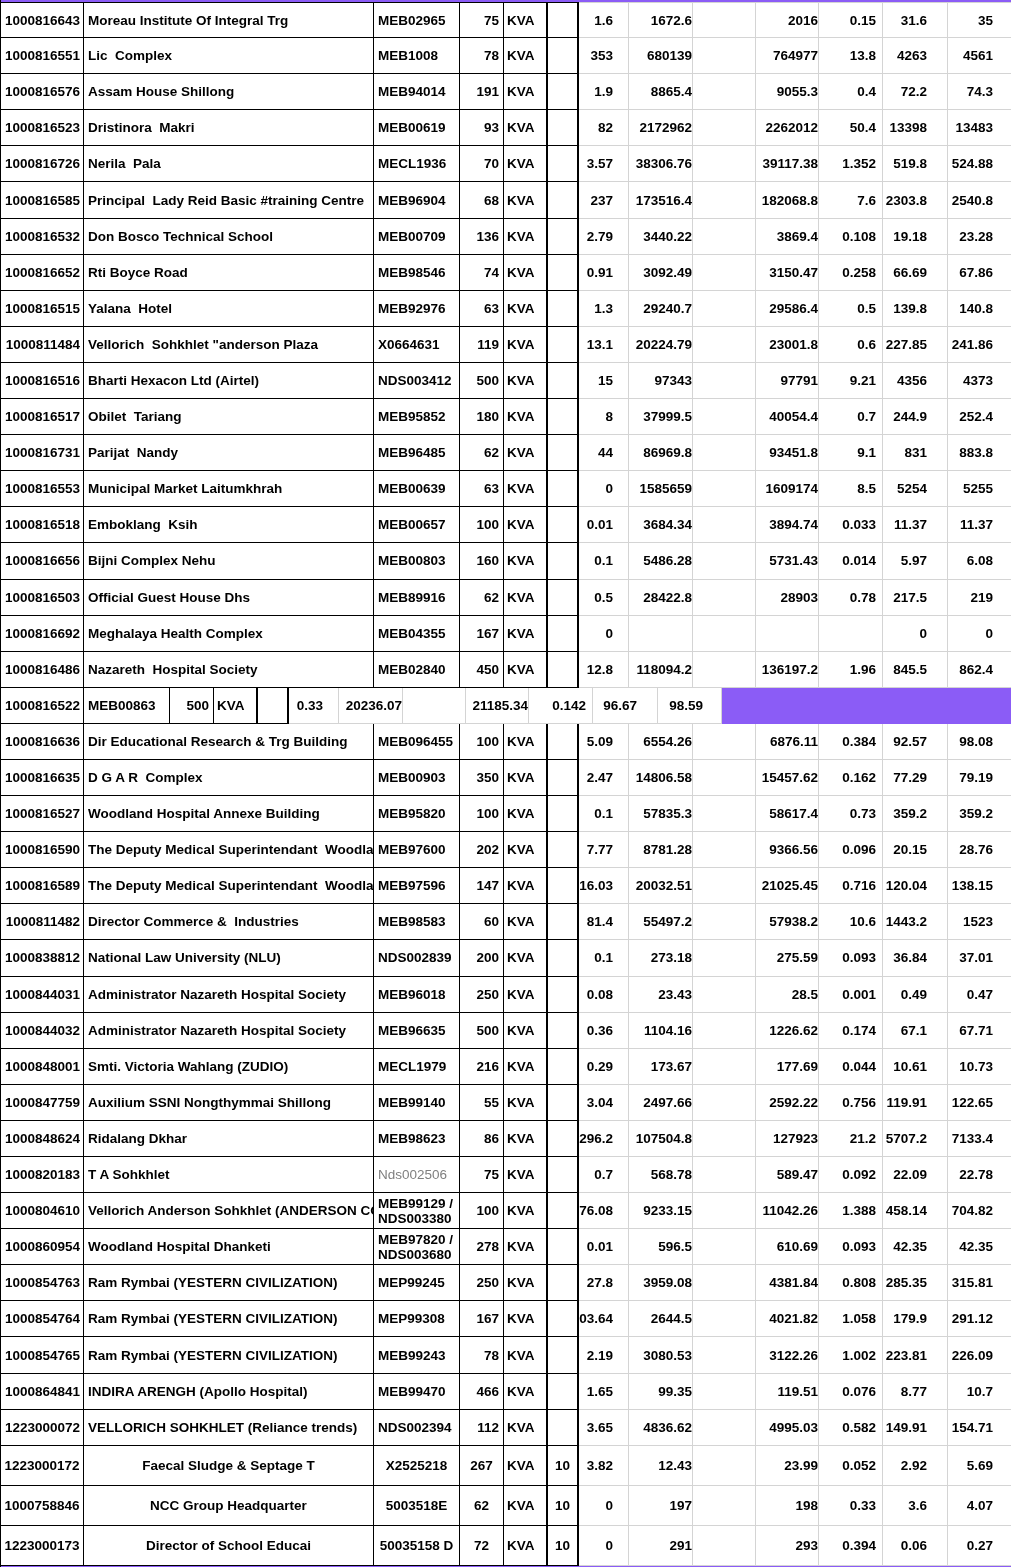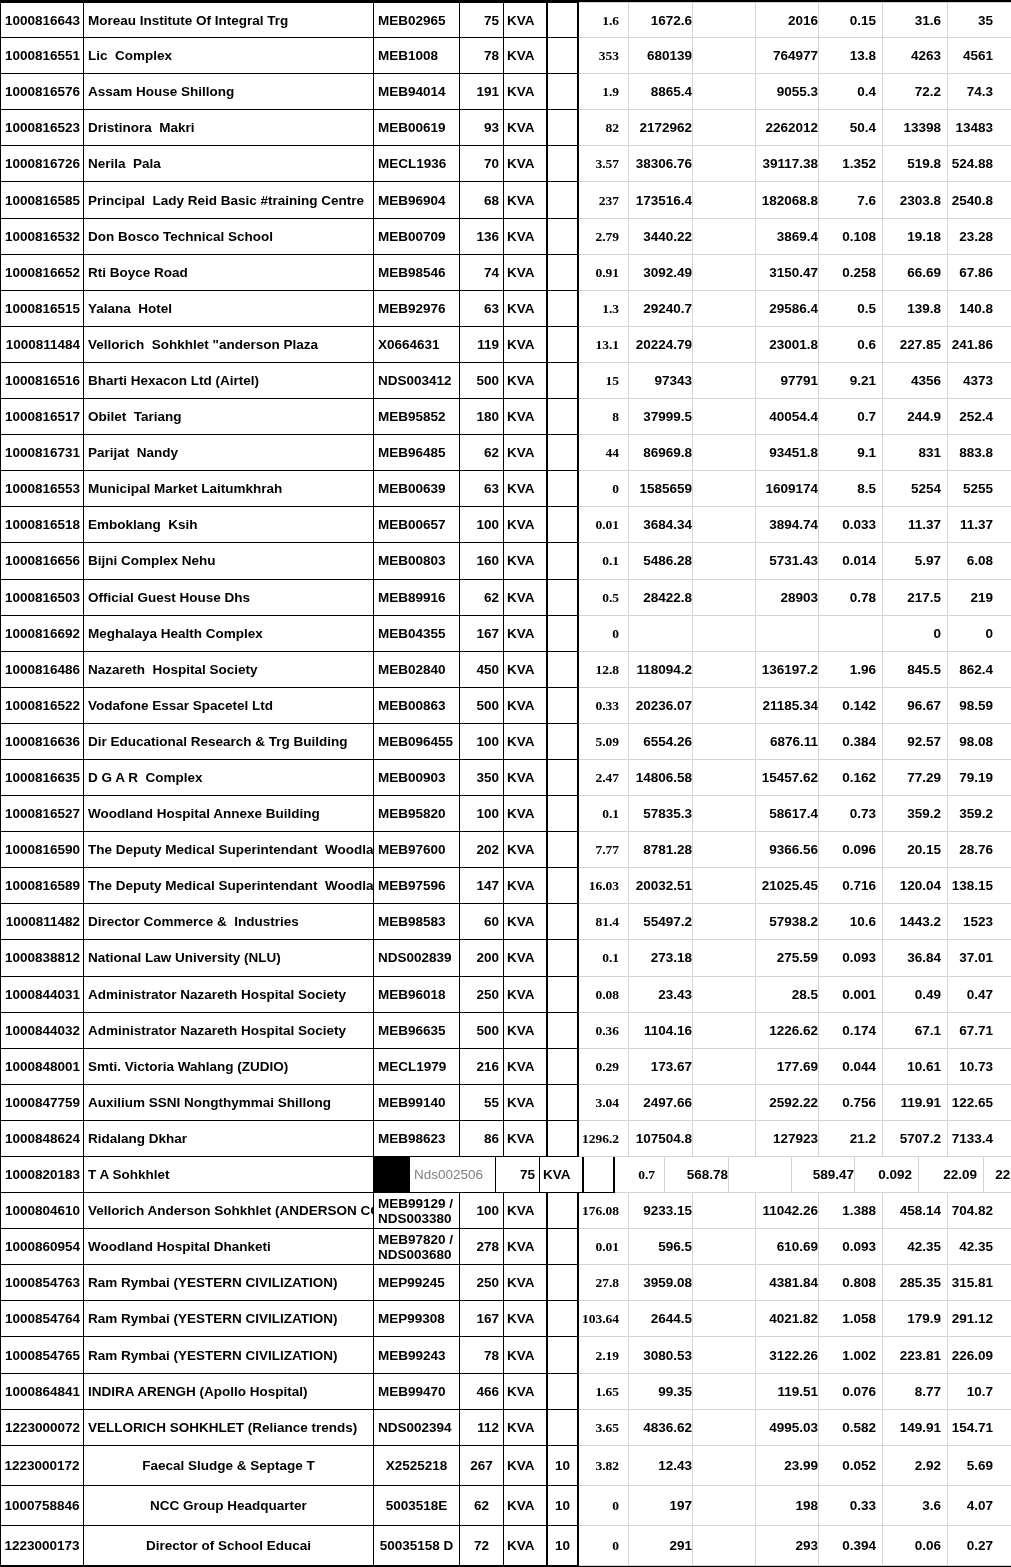--- a/index.html
+++ b/index.html
@@ -1,19 +1,19 @@
 <!DOCTYPE html>
 <html><head>
 <meta charset="utf-8">
 <style>
   html,body{margin:0;padding:0;background:#fff;}
   #sheet{
     position:relative;
     width:1011px;height:1567px;
-    background:#000000;
+    background:#8b5cf6;
     font-family:"Liberation Sans",sans-serif;
     font-weight:700;
     color:#000;
     overflow:hidden;
     border-left:1px solid #000;
     box-sizing:border-box;
     padding-top:2px;
   }
   .row{display:flex;height:36.1px;box-sizing:border-box;}
   .row.center-row{height:40px;}
@@ -32,35 +32,35 @@
   .lt{border-bottom:1px solid #d4d4d4;border-right:1px solid #d4d4d4;}
   .first-row .lt{border-top:1px solid #d4d4d4;}
 
   .c-id   {width:83px; justify-content:flex-end; padding-right:3px; border-right:1px solid #000;}
   .c-name {width:290px;justify-content:flex-start;padding-left:4px; border-right:1px solid #000; white-space:pre;}
   .c-meter{width:86px; justify-content:flex-start;padding-left:4px; border-right:1px solid #000; white-space:pre-line;}
   .c-kva  {width:44px; justify-content:flex-end; padding-right:4px; border-right:1px solid #000;}
   .c-unit {width:42px; justify-content:flex-start;padding-left:3px;}
   .c-extra{width:33px; justify-content:center;
            border-left:2px solid #000;border-right:2px solid #000;}
-  .c-v1   {width:50px; justify-content:flex-end; padding-right:9px;font-family:Liberation Serif, serif;}
+  .c-v1   {width:50px; justify-content:flex-end; padding-right:15px;}
   .c-v2   {width:64px; justify-content:flex-end; }
   .c-gap  {width:63px;}
   .c-v3   {width:63px; justify-content:flex-end; padding-right:0;}
   .c-v4   {width:64px; justify-content:flex-end; padding-right:6px;}
-  .c-v5   {width:65px; justify-content:flex-end; padding-right:6px;}
+  .c-v5   {width:65px; justify-content:flex-end; padding-right:20px;}
   .c-v6   {width:64px; justify-content:flex-end; padding-right:18px;}
 
   
   .center-row .c-id,
   .center-row .c-name,
   .center-row .c-meter,
   .center-row .c-kva{justify-content:center;padding-left:0;padding-right:0;}
 
-  .gray{color:#7f7f7f;font-weight:400;margin-left:36px;}
+  .gray{color:#7f7f7f;font-weight:400;}
 </style>
 </head>
 <body>
 
 <div id="sheet">
   <div>
       <div class="row first-row">
     <div class="cell dk c-id">1000816643</div>
     <div class="cell dk c-name">Moreau Institute Of Integral Trg</div>
     <div class="cell dk c-meter">MEB02965</div>
@@ -340,21 +340,20 @@
     <div class="cell lt c-v1">12.8</div>
     <div class="cell lt c-v2">118094.2</div>
     <div class="cell lt c-gap"></div>
     <div class="cell lt c-v3">136197.2</div>
     <div class="cell lt c-v4">1.96</div>
     <div class="cell lt c-v5">845.5</div>
     <div class="cell lt c-v6">862.4</div>
   </div>
       <div class="row">
     <div class="cell dk c-id">1000816522</div>
-    <div class="cell dk c-name">Vodafone Essar Spacetel Ltd</div>
     <div class="cell dk c-meter">MEB00863</div>
     <div class="cell dk c-kva">500</div>
     <div class="cell dk c-unit">KVA</div>
     <div class="cell dk c-extra"></div>
     <div class="cell lt c-v1">0.33</div>
     <div class="cell lt c-v2">20236.07</div>
     <div class="cell lt c-gap"></div>
     <div class="cell lt c-v3">21185.34</div>
     <div class="cell lt c-v4">0.142</div>
     <div class="cell lt c-v5">96.67</div>

